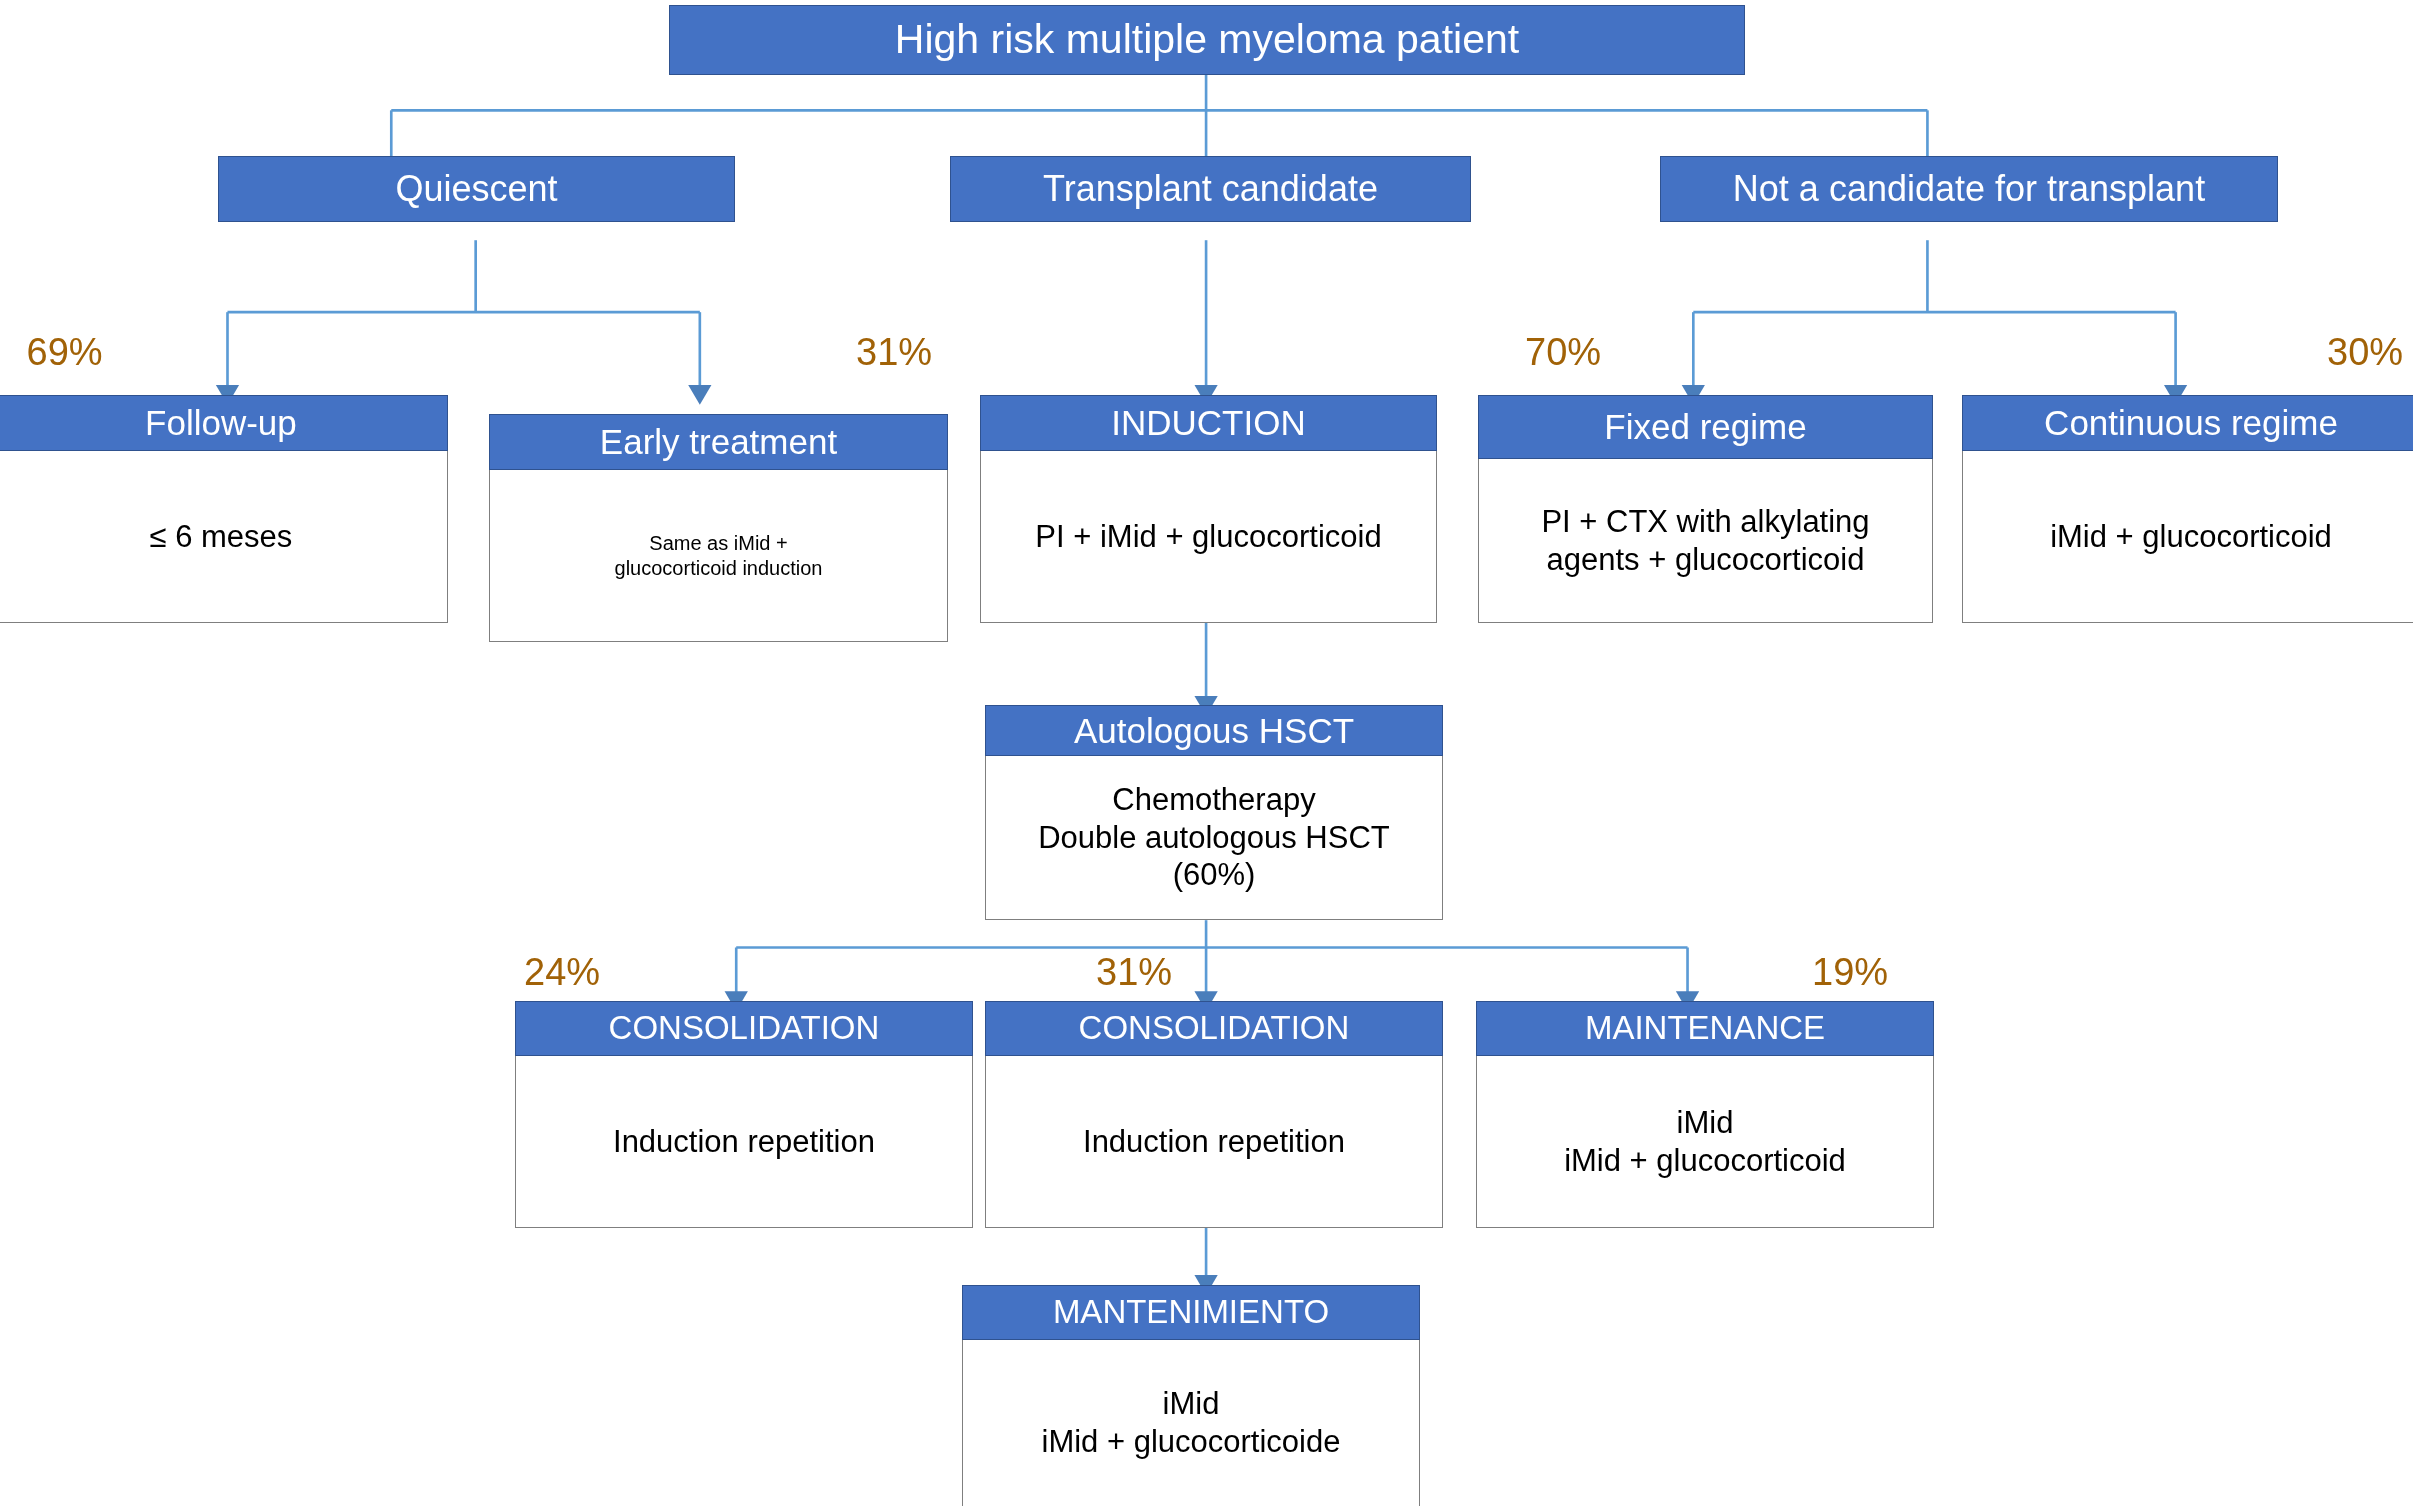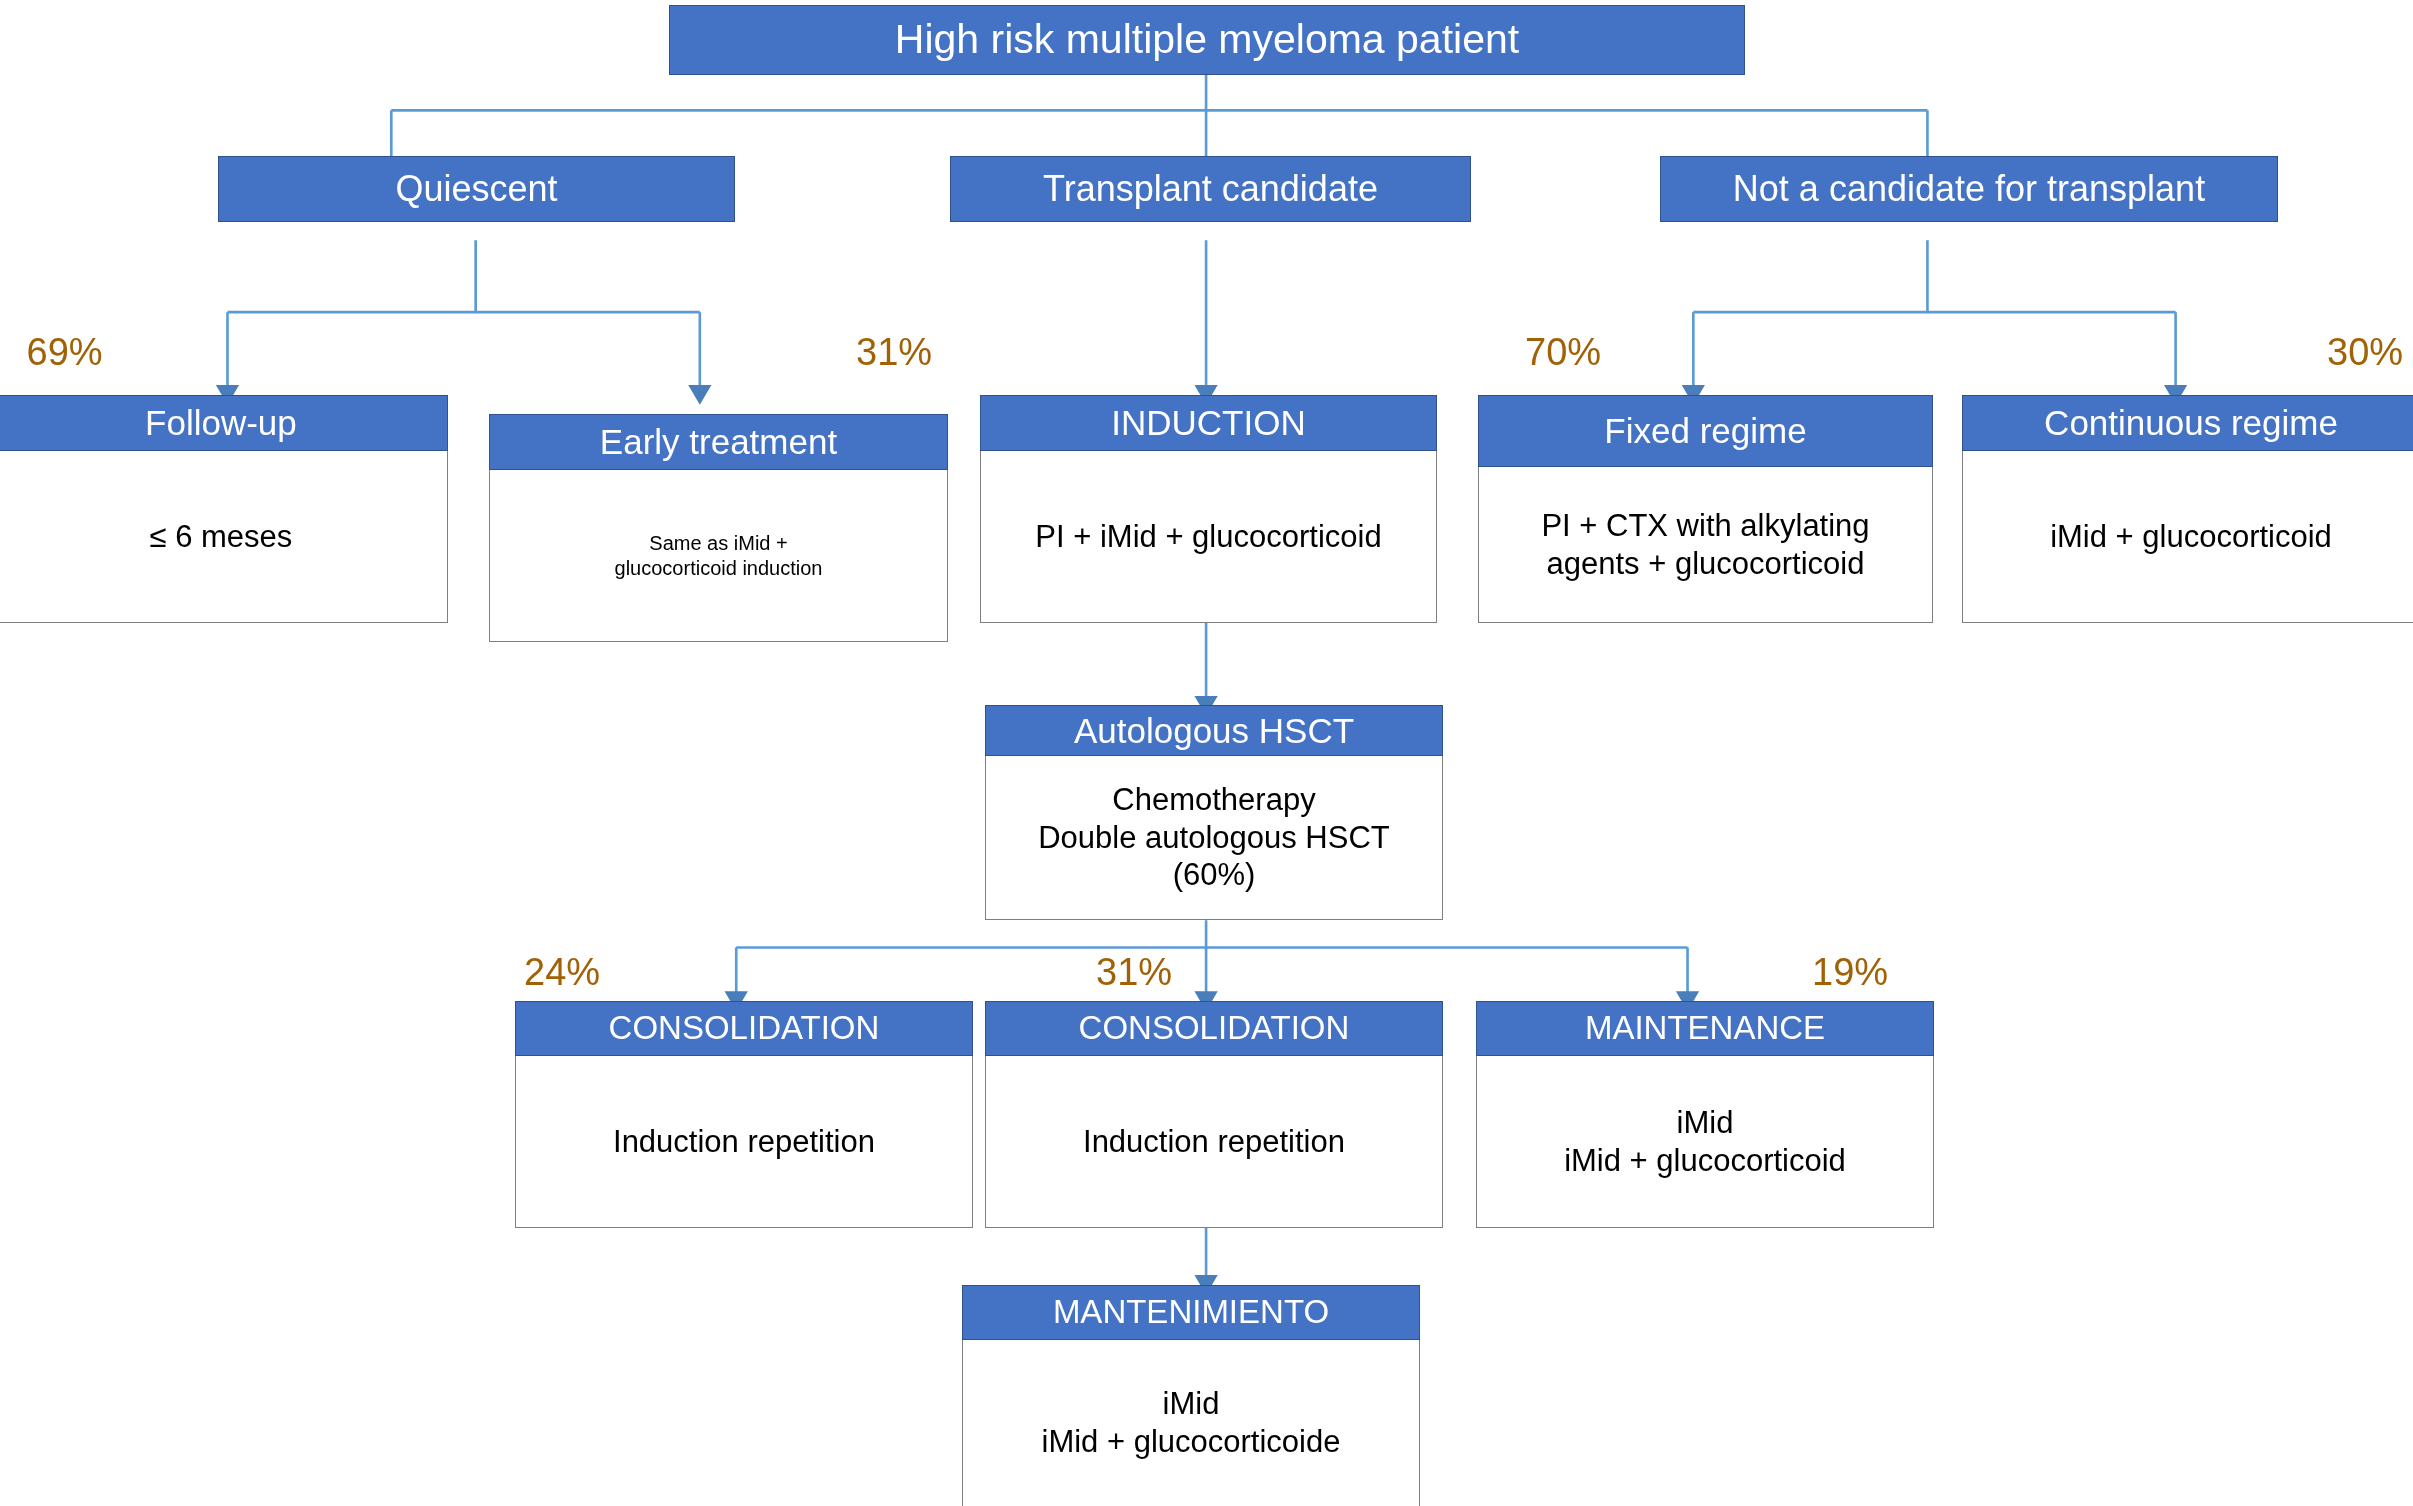--- a/index.html
+++ b/index.html
@@ -141,21 +141,21 @@
     <div class="body" style="flex:1; font-size:20px;">Same as iMid +
 glucocorticoid induction</div>
   </div>
 
   <div class="node" style="left:980px; top:395px; width:457px; height:228px;">
     <div class="hdr" style="height:56px; font-size:35px;">INDUCTION</div>
     <div class="body" style="flex:1; font-size:31px;">PI + iMid + glucocorticoid</div>
   </div>
 
   <div class="node" style="left:1478px; top:395px; width:455px; height:228px;">
-    <div class="hdr" style="height:72px; font-size:35px;">Fixed regime</div>
+    <div class="hdr" style="height:64px; font-size:35px;">Fixed regime</div>
     <div class="body" style="flex:1; font-size:31px;">PI + CTX with alkylating
 agents + glucocorticoid</div>
   </div>
 
   <div class="node" style="left:1962px; top:395px; width:458px; height:228px;">
     <div class="hdr" style="height:56px; font-size:35px;">Continuous regime</div>
     <div class="body" style="flex:1; font-size:31px;">iMid + glucocorticoid</div>
   </div>
 
   <div class="node" style="left:985px; top:705px; width:458px; height:215px;">

